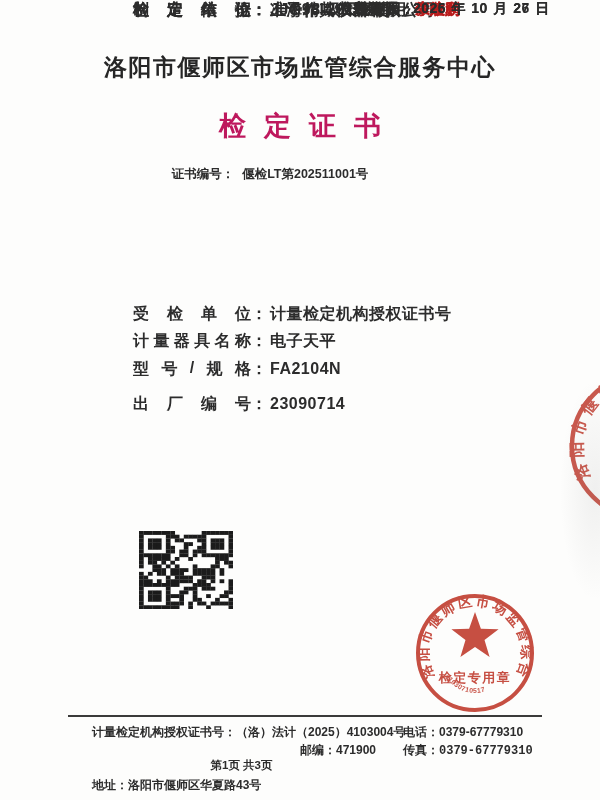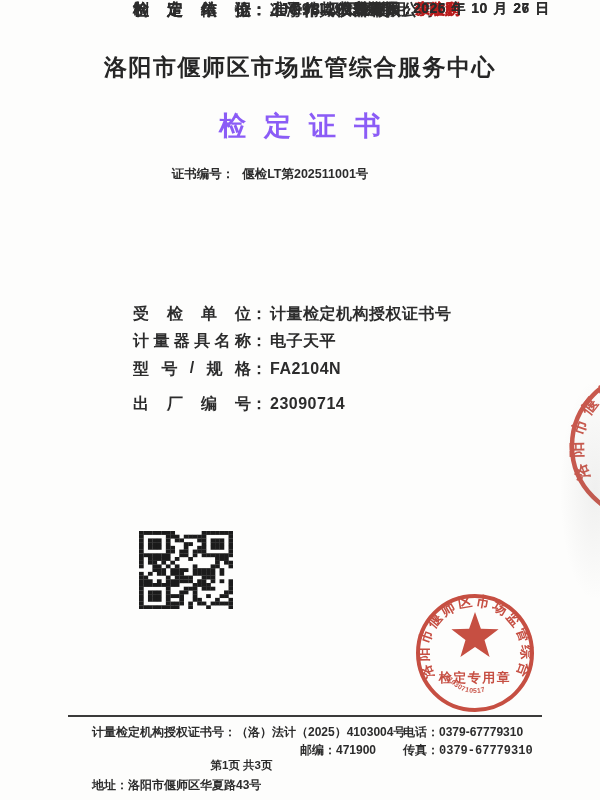--- a/index.html
+++ b/index.html
@@ -8,21 +8,21 @@
   .page{position:relative;width:600px;height:800px;background:var(--paper);overflow:hidden;
         color:var(--ink);}
   
   .page::after{content:"";position:absolute;right:-30px;top:380px;width:70px;height:220px;
         background:radial-gradient(closest-side,rgba(120,120,120,.10),rgba(120,120,120,0));
         pointer-events:none;}
 
   .org-title{position:absolute;top:52px;left:0;width:600px;text-align:center;
         font-size:23px;font-weight:700;letter-spacing:1.5px;color:#262626;}
   .doc-title{position:absolute;top:108px;left:0;width:600px;text-align:center;
-        font-size:27px;font-weight:700;letter-spacing:18px;text-indent:18px;color:#8b5cf6;}
+        font-size:27px;font-weight:700;letter-spacing:18px;text-indent:18px;color:#be185d;}
   .cert-no{position:absolute;top:166px;left:0;width:540px;display:flex;
         justify-content:center;gap:8px;font-size:12.5px;font-weight:700;}
 
   .f-row{position:absolute;left:133px;display:flex;align-items:baseline;
         font-size:16px;font-weight:700;white-space:nowrap;}
   .f-row:nth-of-type(1){top:221px;}
   .f-row:nth-of-type(2){top:246px;}
   .f-row:nth-of-type(3){top:277px;}
   .f-row:nth-of-type(4){top:304px;}
   .f-row:nth-of-type(5){top:331px;}

